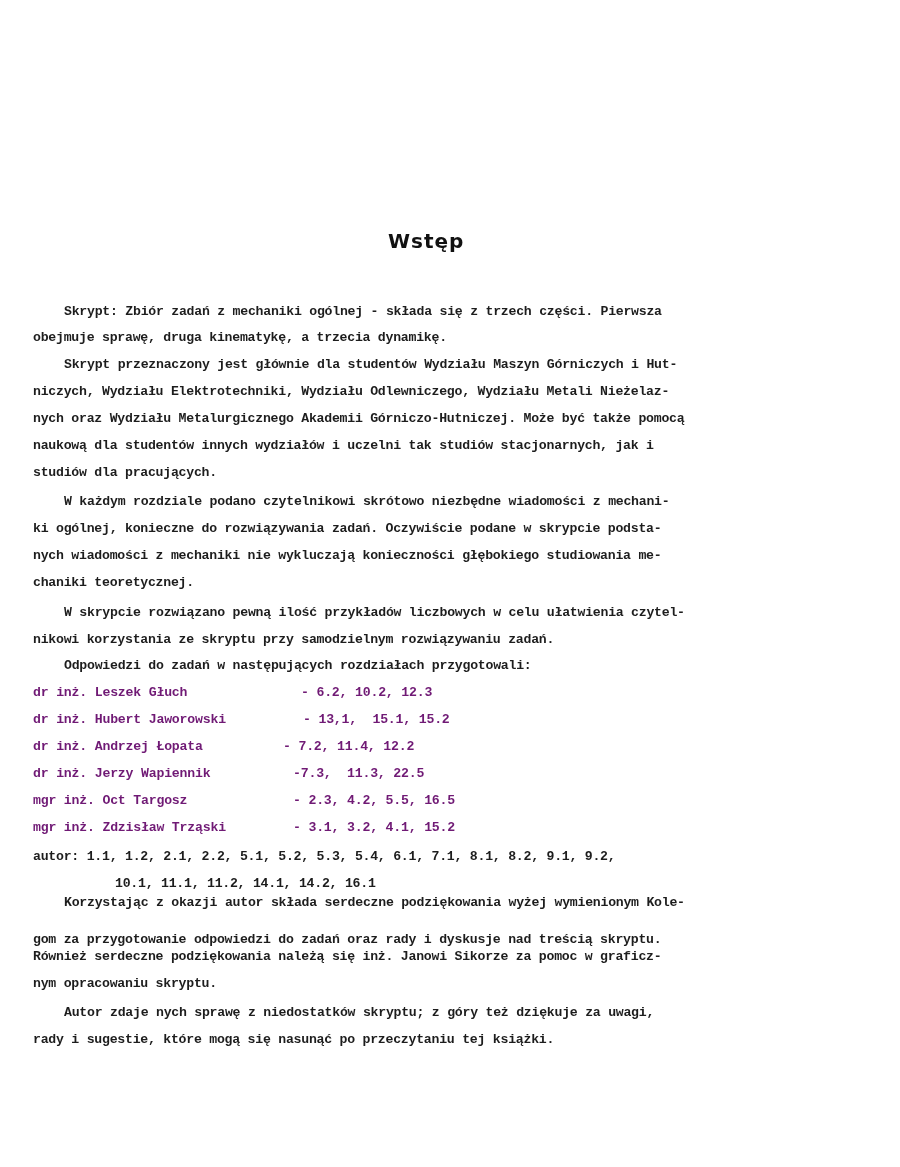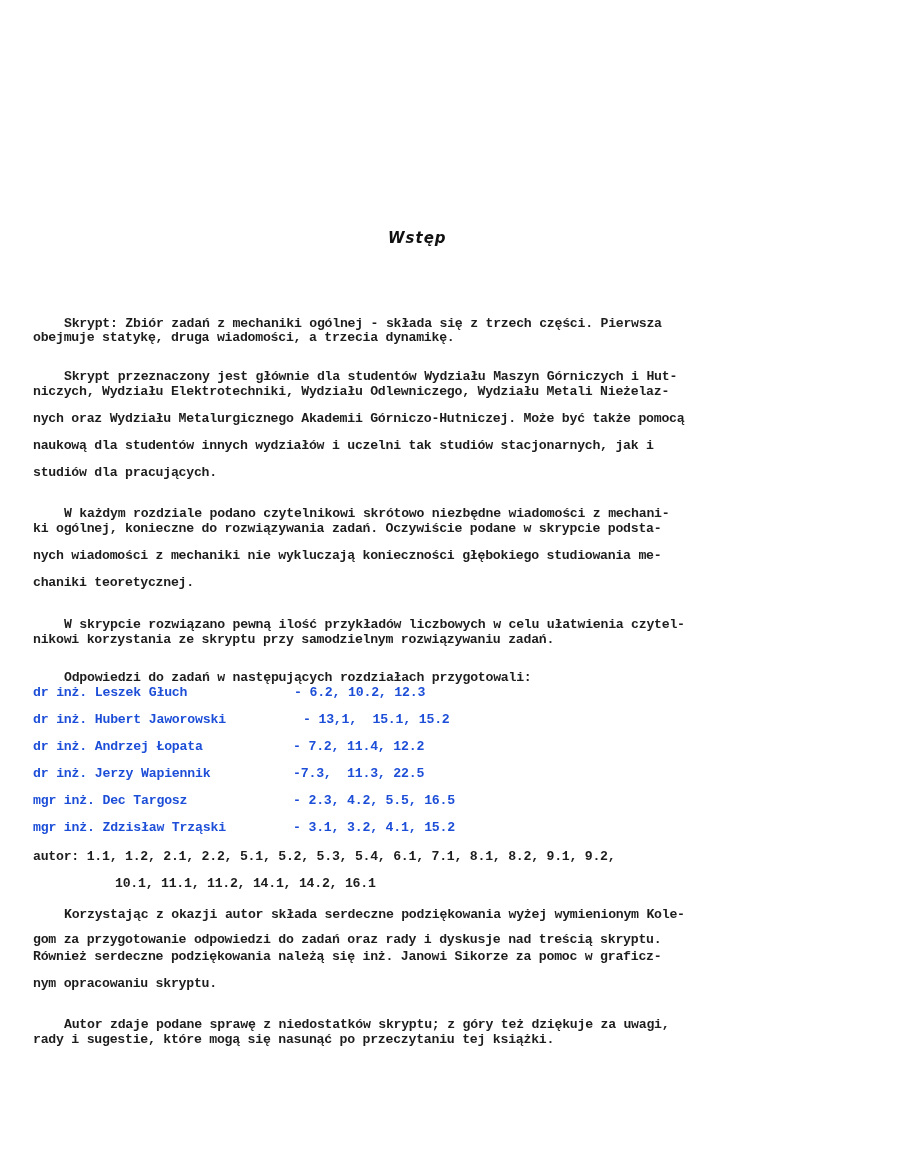--- a/index.html
+++ b/index.html
@@ -3,80 +3,80 @@
 <meta charset="utf-8">
 <style>
   html, body { margin: 0; padding: 0; }
   body {
     width: 900px; height: 1167px; background: #ffffff; position: relative; overflow: hidden;
     font-family: "Liberation Mono", "DejaVu Sans Mono", monospace;
     color: #1a1a1a;
   }
   .title {
     position: absolute; top: 229px; left: 388px;
-    font-family: "DejaVu Sans", sans-serif; font-size: 15px; font-weight: bold;
-    letter-spacing: 1px; color: #111; font-style: italic;
+    font-family: "DejaVu Sans", sans-serif; font-size: 20px; font-weight: bold;
+    letter-spacing: 1px; color: #111;
   }
   .line {
     position: absolute; left: 33px; white-space: pre;
     font-size: 13.2px; font-weight: bold; letter-spacing: -0.25px; color: #1d1d1d;
   }
-  .ind { left: 64px; margin-top: 12px; }
-  .contrib { position: absolute; white-space: pre; font-size: 13.2px; font-weight: bold; letter-spacing: -0.2px; color: #1d4ed8; }
+  .ind { left: 64px; }
+  .contrib { position: absolute; white-space: pre; font-size: 13.2px; font-weight: bold; letter-spacing: -0.2px; color: #701a75; }
   .cname { left: 33px; }
   .cval { }
 </style>
 </head>
 <body>
 
 <div>
   <div class="title">Wstęp</div>
 
   <div class="line ind" style="top:304px">Skrypt: Zbiór zadań z mechaniki ogólnej - składa się z trzech części. Pierwsza</div>
-  <div class="line" style="top:330px">obejmuje statykę, druga wiadomości, a trzecia dynamikę.</div>
+  <div class="line" style="top:330px">obejmuje sprawę, druga kinematykę, a trzecia dynamikę.</div>
 
   <div class="line ind" style="top:357px">Skrypt przeznaczony jest głównie dla studentów Wydziału Maszyn Górniczych i Hut-</div>
   <div class="line" style="top:384px">niczych, Wydziału Elektrotechniki, Wydziału Odlewniczego, Wydziału Metali Nieżelaz-</div>
   <div class="line" style="top:411px">nych oraz Wydziału Metalurgicznego Akademii Górniczo-Hutniczej. Może być także pomocą</div>
   <div class="line" style="top:438px">naukową dla studentów innych wydziałów i uczelni tak studiów stacjonarnych, jak i</div>
   <div class="line" style="top:465px">studiów dla pracujących.</div>
 
   <div class="line ind" style="top:494px">W każdym rozdziale podano czytelnikowi skrótowo niezbędne wiadomości z mechani-</div>
   <div class="line" style="top:521px">ki ogólnej, konieczne do rozwiązywania zadań. Oczywiście podane w skrypcie podsta-</div>
   <div class="line" style="top:548px">nych wiadomości z mechaniki nie wykluczają konieczności głębokiego studiowania me-</div>
   <div class="line" style="top:575px">chaniki teoretycznej.</div>
 
   <div class="line ind" style="top:605px">W skrypcie rozwiązano pewną ilość przykładów liczbowych w celu ułatwienia czytel-</div>
   <div class="line" style="top:632px">nikowi korzystania ze skryptu przy samodzielnym rozwiązywaniu zadań.</div>
 
   <div class="line ind" style="top:658px">Odpowiedzi do zadań w następujących rozdziałach przygotowali:</div>
 
   <div>
     <div class="contrib cname" style="top:685px">dr inż. Leszek Głuch</div>
-    <div class="contrib cval" style="top:685px; left:294px">- 6.2, 10.2, 12.3</div>
+    <div class="contrib cval" style="top:685px; left:301px">- 6.2, 10.2, 12.3</div>
 
     <div class="contrib cname" style="top:712px">dr inż. Hubert Jaworowski</div>
     <div class="contrib cval" style="top:712px; left:303px">- 13,1,  15.1, 15.2</div>
 
     <div class="contrib cname" style="top:739px">dr inż. Andrzej Łopata</div>
-    <div class="contrib cval" style="top:739px; left:293px">- 7.2, 11.4, 12.2</div>
+    <div class="contrib cval" style="top:739px; left:283px">- 7.2, 11.4, 12.2</div>
 
     <div class="contrib cname" style="top:766px">dr inż. Jerzy Wapiennik</div>
     <div class="contrib cval" style="top:766px; left:293px">-7.3,  11.3, 22.5</div>
 
-    <div class="contrib cname" style="top:793px">mgr inż. Dec Targosz</div>
+    <div class="contrib cname" style="top:793px">mgr inż. Oct Targosz</div>
     <div class="contrib cval" style="top:793px; left:293px">- 2.3, 4.2, 5.5, 16.5</div>
 
     <div class="contrib cname" style="top:820px">mgr inż. Zdzisław Trząski</div>
     <div class="contrib cval" style="top:820px; left:293px">- 3.1, 3.2, 4.1, 15.2</div>
   </div>
 
   <div class="line" style="top:849px">autor: 1.1, 1.2, 2.1, 2.2, 5.1, 5.2, 5.3, 5.4, 6.1, 7.1, 8.1, 8.2, 9.1, 9.2,</div>
   <div class="line" style="top:876px; left:115px">10.1, 11.1, 11.2, 14.1, 14.2, 16.1</div>
 
   <div class="line ind" style="top:895px">Korzystając z okazji autor składa serdeczne podziękowania wyżej wymienionym Kole-</div>
   <div class="line" style="top:932px">gom za przygotowanie odpowiedzi do zadań oraz rady i dyskusje nad treścią skryptu.</div>
   <div class="line" style="top:949px">Również serdeczne podziękowania należą się inż. Janowi Sikorze za pomoc w graficz-</div>
   <div class="line" style="top:976px">nym opracowaniu skryptu.</div>
 
-  <div class="line ind" style="top:1005px">Autor zdaje podane sprawę z niedostatków skryptu; z góry też dziękuje za uwagi,</div>
+  <div class="line ind" style="top:1005px">Autor zdaje nych sprawę z niedostatków skryptu; z góry też dziękuje za uwagi,</div>
   <div class="line" style="top:1032px">rady i sugestie, które mogą się nasunąć po przeczytaniu tej książki.</div>
 </div>
 
 </body></html>

